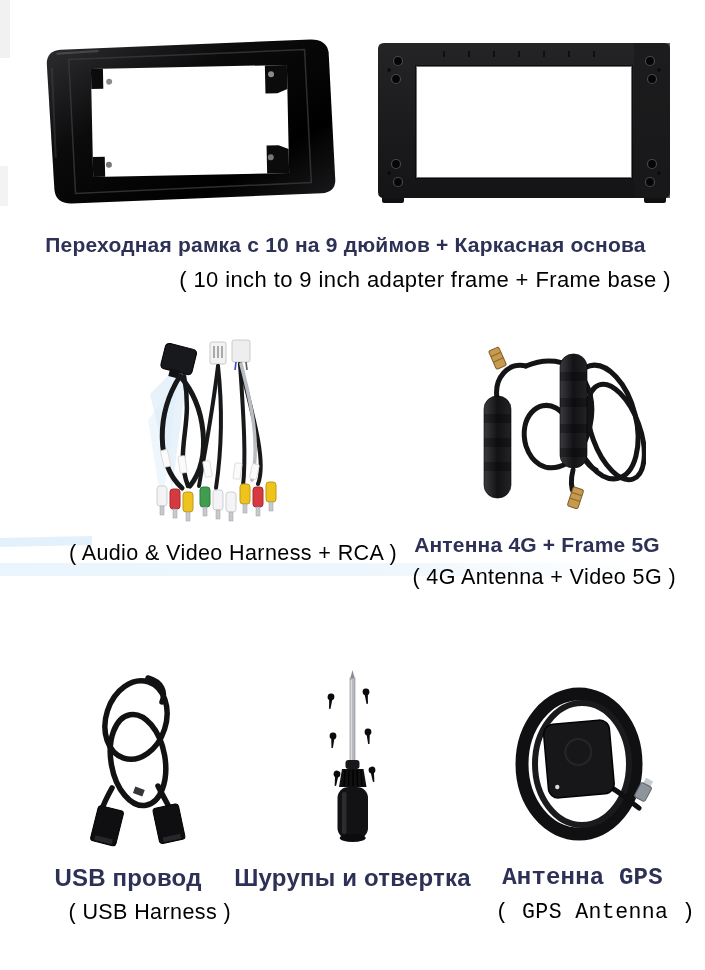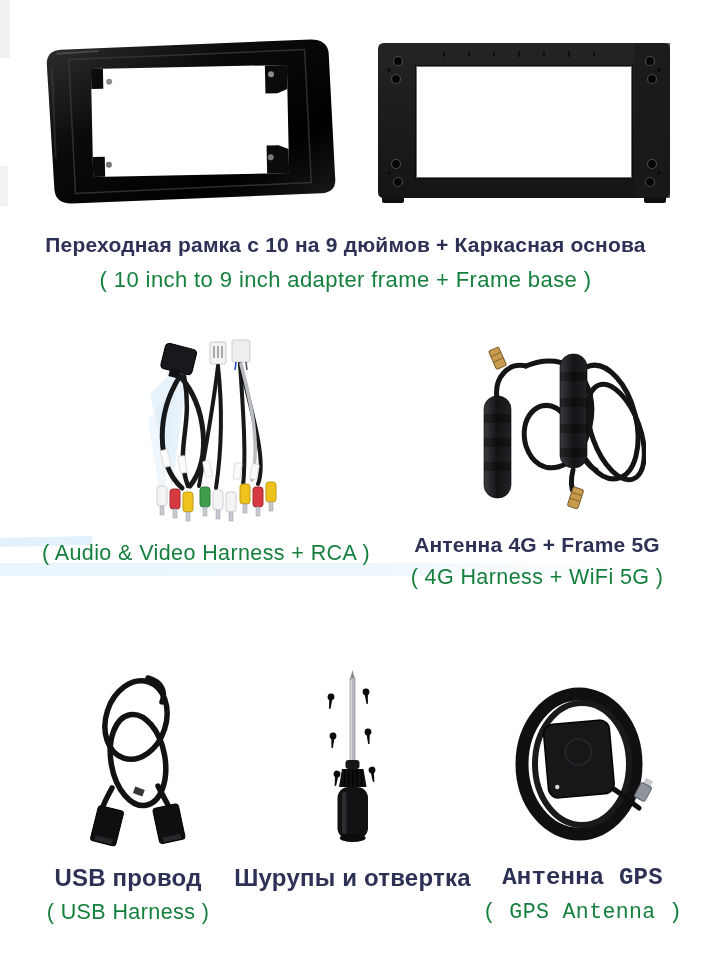--- a/index.html
+++ b/index.html
@@ -15,21 +15,21 @@
   
   .wm{position:absolute;pointer-events:none;}
   .wm0{left:0;top:6;width:10px;height:58px;background:#f1f1f1;}
   .wm0b{left:0;top:166px;width:8px;height:40px;background:#f3f3f3;}
   .wm1{left:0;top:537px;width:92px;height:9px;background:#ddeefb;opacity:.85;transform:skewY(-1.2deg);}
   .wm2{left:0;top:563px;width:645px;height:13px;opacity:.9;
        background:linear-gradient(90deg,#e7f3fc 0%,#ebf5fc 55%,rgba(255,255,255,0) 100%);}
   
   .cap{position:absolute;text-align:center;}
   .cap-ru{font-weight:bold;color:#2e3156;font-size:21px;letter-spacing:.2px;line-height:1.15;}
-  .cap-en{color:#15803d;font-size:21.5px;letter-spacing:.4px;margin-top:9px;line-height:1.1;}
+  .cap-en{color:#000000;font-size:21.5px;letter-spacing:.4px;margin-top:9px;line-height:1.1;text-align:right;}
   .cap-top{left:0;top:233px;width:651px;margin-left:20px;}
   .cap-top .cap-en{margin-top:11px;font-size:22px;}
   .cap-av{left:15px;top:533px;width:382px;}
   .cap-4g{left:398px;top:533px;width:278px;}
   .cap-usb{left:25px;top:864px;width:206px;}
   .cap-usb .cap-ru,.cap-screws .cap-ru,.cap-gps .cap-ru{font-size:24px;}
   .cap-screws{left:230px;top:864px;width:245px;}
   .cap-gps{left:470px;top:864px;width:225px;font-family:Liberation Mono, monospace;}
 </style>
 </head>
@@ -243,21 +243,21 @@
       </g>
     </svg>
   </figure>
 
   <div class="cap cap-av">
     <div class="cap-en">( Audio &amp; Video Harness + RCA )</div>
   </div>
 
   <div class="cap cap-4g">
     <div class="cap-ru">Антенна 4G + Frame 5G</div>
-    <div class="cap-en">( 4G Harness + WiFi 5G )</div>
+    <div class="cap-en">( 4G Antenna + Video 5G )</div>
   </div>
 
   <figure class="fig" style="left:82px;top:668px;">
     <svg width="112" height="182" viewBox="0 0 112 182">
       <g fill="none" stroke="#121214" stroke-width="5.5" stroke-linecap="round">
         <ellipse cx="54" cy="52" rx="30" ry="40" transform="rotate(18 54 52)"></ellipse>
         <ellipse cx="56" cy="92" rx="27" ry="46" transform="rotate(-10 56 92)"></ellipse>
         <path d="M66,10 C80,14 84,24 80,34"></path>
         <path d="M30,120 C20,138 16,150 16,158"></path>
         <path d="M76,118 C86,138 92,146 92,152"></path>

